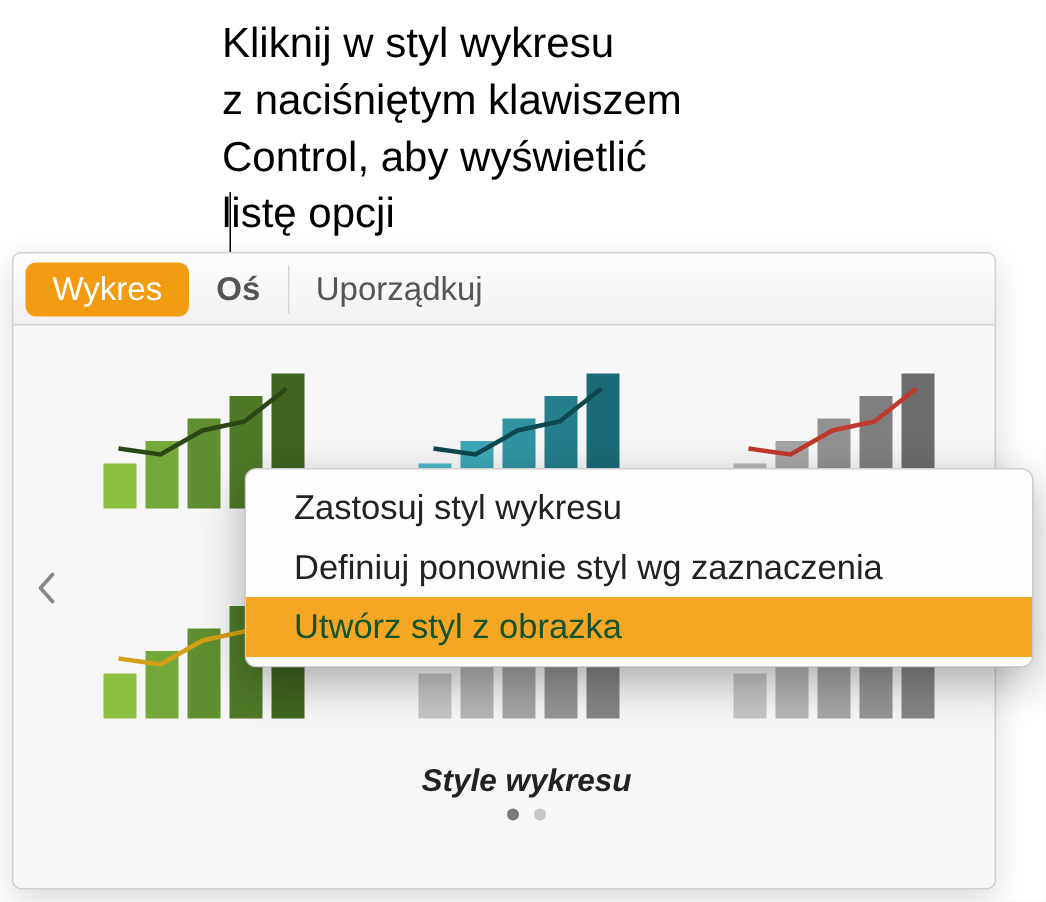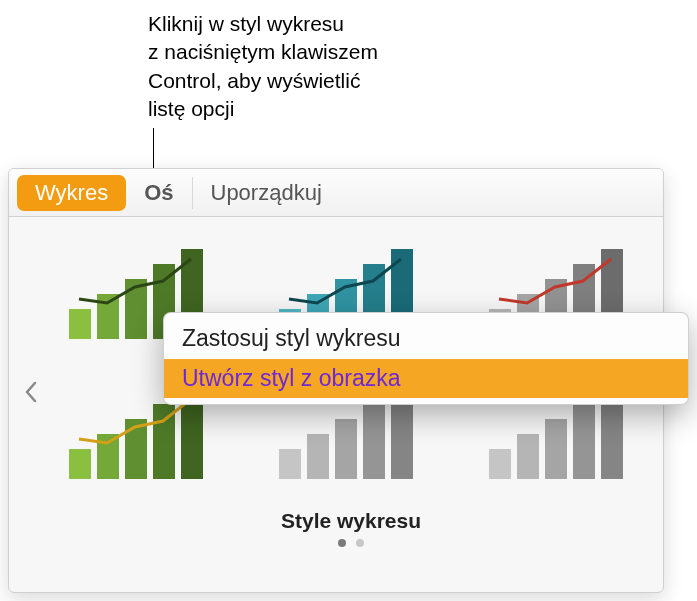--- a/index.html
+++ b/index.html
@@ -12,21 +12,21 @@
       height: 601px;
       font-family: -apple-system, BlinkMacSystemFont, "Helvetica Neue", Arial, sans-serif;
       background: #fff;
       position: relative;
       overflow: hidden;
     }
     .callout-text {
       position: absolute;
       left: 148px;
       top: 10px;
-      font-size: 21px;
+      font-size: 28px;
       color: #000;
       line-height: 1.35;
     }
     .callout-line {
       position: absolute;
       left: 153px;
       top: 128px;
       width: 1px;
       height: 130px;
       background: #000;
@@ -106,20 +106,21 @@
     .chart-thumb svg {
       width: 100%;
       height: 100%;
     }
     .section-title {
       text-align: center;
       font-size: 21px;
       font-weight: 700;
       color: #222;
       margin-top: 15px;
+      font-style: italic;
     }
     .pager {
       display: flex;
       justify-content: center;
       gap: 10px;
       margin-top: 6px;
     }
     .pager-dot {
       width: 8px;
       height: 8px;
@@ -136,27 +137,27 @@
       width: 526px;
       background: #fdfdfd;
       border: 1px solid rgba(0,0,0,0.18);
       border-radius: 8px;
       box-shadow: 0 10px 30px rgba(0,0,0,0.3);
       padding: 6px 0;
       font-size: 23px;
       color: #222;
     }
     .menu-item {
-      padding: 2px 18px;
+      padding: 2px 32px;
       cursor: pointer;
       line-height: 1.55;
     }
     .menu-item.highlight {
       background: #f5a623;
-      color: #6d28d9;
+      color: #14532d;
     }
   </style>
 </head>
 <body>
 
 <div class="callout-text">
   <span style="white-space: pre-line;">Kliknij w styl wykresu
 z naciśniętym klawiszem
 Control, aby wyświetlić
 listę opcji</span>
@@ -247,14 +248,15 @@
     <div class="section-title">Style wykresu</div>
     <div class="pager">
       <div class="pager-dot active"></div>
       <div class="pager-dot"></div>
     </div>
   </div>
 </div>
 
 <div class="context-menu">
   <div class="menu-item">Zastosuj styl wykresu</div>
+  <div class="menu-item">Definiuj ponownie styl wg zaznaczenia</div>
   <div class="menu-item highlight">Utwórz styl z obrazka</div>
 </div>
 
 </body></html>

